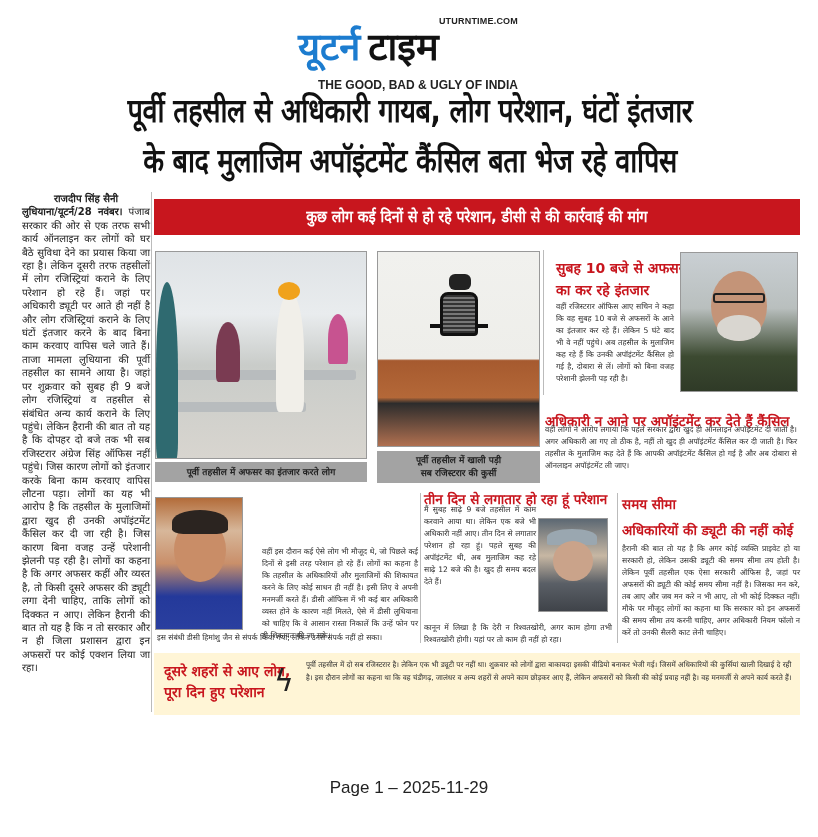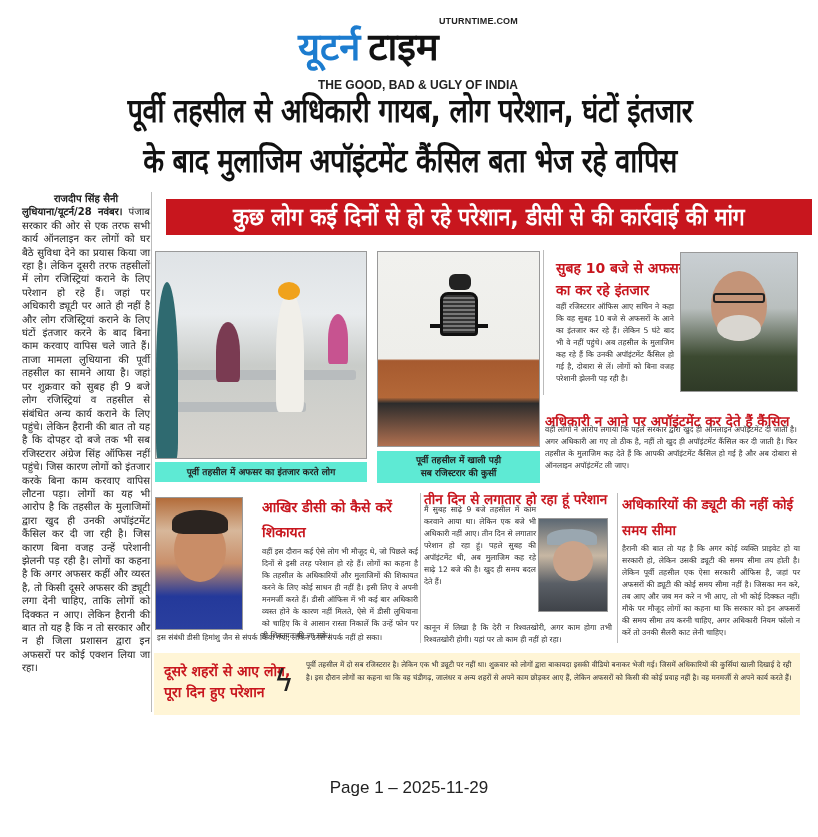--- a/index.html
+++ b/index.html
@@ -14,38 +14,38 @@
   .mast .b2{color:#111;margin-left:8px;}
   .mast .tag{position:absolute;right:6px;top:64px;font-family:"Liberation Sans",sans-serif;font-size:12px;font-weight:bold;color:#222;white-space:nowrap;}
   
   .headline{position:absolute;left:20px;top:86px;width:780px;text-align:center;font-family:"DejaVu Sans",sans-serif;font-weight:bold;color:#111;font-size:33px;line-height:50px;letter-spacing:-0.5px;}
   .headline div{white-space:nowrap;transform:scaleX(0.82);transform-origin:center;}
   
   .leftcol{position:absolute;left:22px;top:192px;width:128px;font-size:10px;line-height:13.4px;text-align:justify;color:#222;}
   .leftcol .byline{text-align:center;font-weight:bold;}
   .vrule{position:absolute;left:151px;top:192px;width:1px;height:520px;background:#bbb;}
   
-  .banner{position:absolute;left:154px;top:199px;width:646px;height:36px;background:#c8161e;color:#fff;font-family:"DejaVu Sans",sans-serif;font-weight:bold;font-size:24px;line-height:36px;text-align:center;white-space:nowrap;margin-left:12px;}
+  .banner{position:absolute;left:154px;top:199px;width:646px;height:36px;background:#c8161e;color:#fff;font-family:"DejaVu Sans",sans-serif;font-weight:bold;font-size:16px;line-height:36px;text-align:center;white-space:nowrap;}
   .banner span{display:inline-block;transform:scaleX(0.88);}
   
   .photo{position:absolute;overflow:hidden;border:1px solid #999;}
   .p-waiting{left:155px;top:251px;width:212px;height:208px;background:linear-gradient(180deg,#dfe3e6 0%,#e9ecee 30%,#c9ccc9 55%,#d8d5cf 100%);}
   .p-chair{left:377px;top:251px;width:163px;height:196px;background:linear-gradient(180deg,#f1f1ee 0%,#eeeeea 55%,#a65a2f 56%,#b46838 75%,#2c2c2c 78%,#b07050 100%);}
   .p-officer{left:680px;top:252px;width:118px;height:140px;background:linear-gradient(180deg,#c9cfd3 0%,#b9bfbe 40%,#3c4a31 75%,#2f3a27 100%);}
   .p-dc{left:155px;top:497px;width:88px;height:133px;background:linear-gradient(180deg,#b36c3a 0%,#d7b79a 25%,#c98f6a 50%,#24399a 75%,#2a3f9f 100%);}
   .p-man{left:538px;top:518px;width:70px;height:94px;background:linear-gradient(180deg,#5c6873 0%,#c7b7a3 40%,#5a5f66 70%,#3f4349 100%);}
   
   .chair-shape{position:absolute;left:58px;top:22px;width:46px;height:72px;}
   .chair-head{position:absolute;left:13px;top:0;width:22px;height:16px;background:#222;border-radius:6px;}
   .chair-back{position:absolute;left:4px;top:18px;width:38px;height:44px;background:repeating-linear-gradient(180deg,#333 0 2px,#777 2px 4px);border-radius:8px 8px 4px 4px;border:3px solid #111;}
   .chair-arm{position:absolute;top:50px;width:10px;height:4px;background:#111;}
   .seat-row{position:absolute;height:10px;background:#b8bcbe;border-radius:3px;}
   .person{position:absolute;border-radius:50% 50% 10% 10%;}
   .face{position:absolute;border-radius:50%;}
-  .caption{position:absolute;background:#5eead4;color:#222;font-size:9px;line-height:13px;text-align:center;font-weight:bold;}
+  .caption{position:absolute;background:#a3a3a3;color:#222;font-size:9px;line-height:13px;text-align:center;font-weight:bold;}
   .cap1{left:155px;top:462px;width:212px;height:20px;line-height:20px;}
   .cap2{left:377px;top:451px;width:163px;height:32px;padding-top:3px;}
   
   .hd{position:absolute;color:#c8161e;font-family:"DejaVu Sans",sans-serif;font-weight:bold;white-space:nowrap;}
   .txt{position:absolute;font-size:7.6px;line-height:12px;color:#2a2a2a;text-align:justify;}
   .h-morning{left:556px;top:257px;font-size:14px;line-height:22px;}
   .t-morning{left:556px;top:301px;width:118px;}
   .h-cancel{left:545px;top:412px;font-size:13.5px;}
   .t-cancel{left:545px;top:424px;width:252px;}
   .h-dc{left:262px;top:495px;font-size:14px;line-height:25px;}
@@ -134,42 +134,38 @@
   </div>
 
   <div class="hd h-cancel">अधिकारी न आने पर अपॉइंटमेंट कर देते हैं कैंसिल</div>
   <div class="txt t-cancel">वहीं लोगों ने आरोप लगाया कि पहले सरकार द्वारा खुद ही ऑनलाइन अपॉइंटमेंट दी जाती है। अगर अधिकारी आ गए तो ठीक है, नहीं तो खुद ही अपॉइंटमेंट कैंसिल कर दी जाती है। फिर तहसील के मुलाजिम कह देते हैं कि आपकी अपॉइंटमेंट कैंसिल हो गई है और अब दोबारा से ऑनलाइन अपॉइंटमेंट ली जाए।</div>
 
   <div class="photo p-dc">
     <div class="face" style="left:18px;top:20px;width:52px;height:64px;background:#c98d67;"></div>
     <div class="face" style="left:16px;top:12px;width:56px;height:24px;background:#2b2420;border-radius:50% 50% 20% 20%;"></div>
   </div>
 
-  <div class="hd h-dc">
-    <div>आखिर डीसी को कैसे करें</div>
-    <div>शिकायत</div>
-  </div>
   <div class="txt t-dc">वहीं इस दौरान कई ऐसे लोग भी मौजूद थे, जो पिछले कई दिनों से इसी तरह परेशान हो रहे हैं। लोगों का कहना है कि तहसील के अधिकारियों और मुलाजिमों की शिकायत करने के लिए कोई साधन ही नहीं है। इसी लिए वे अपनी मनमर्जी करते हैं। डीसी ऑफिस में भी कई बार अधिकारी व्यस्त होने के कारण नहीं मिलते, ऐसे में डीसी लुधियाना को चाहिए कि वे आसान रास्ता निकालें कि उन्हें फोन पर ही शिकायत की जा सके।</div>
   <div class="txt t-dc2">इस संबंधी डीसी हिमांशु जैन से संपर्क किया गया, लेकिन उनसे संपर्क नहीं हो सका।</div>
 
   <div class="vr2"></div>
 
   <div class="hd h-three">तीन दिन से लगातार हो रहा हूं परेशान</div>
   <div class="txt t-three">मैं सुबह साढ़े 9 बजे तहसील में काम करवाने आया था। लेकिन एक बजे भी अधिकारी नहीं आए। तीन दिन से लगातार परेशान हो रहा हूं। पहले सुबह की अपॉइंटमेंट थी, अब मुलाजिम कह रहे साढ़े 12 बजे की है। खुद ही समय बदल देते हैं।</div>
   <div class="photo p-man">
     <div class="face" style="left:8px;top:10px;width:50px;height:16px;background:#9aa7b0;border-radius:50% 50% 10% 10%;"></div>
     <div class="face" style="left:14px;top:22px;width:40px;height:40px;background:#caa38a;"></div>
   </div>
   <div class="txt t-three2">कानून में लिखा है कि देरी न रिश्वतखोरी, अगर काम होगा तभी रिश्वतखोरी होगी। यहां पर तो काम ही नहीं हो रहा।</div>
 
   <div class="vr3"></div>
 
   <div class="hd h-time">
+    <div>समय सीमा</div>
     <div>अधिकारियों की ड्यूटी की नहीं कोई</div>
-    <div>समय सीमा</div>
   </div>
   <div class="txt t-time">हैरानी की बात तो यह है कि अगर कोई व्यक्ति प्राइवेट हो या सरकारी हो, लेकिन उसकी ड्यूटी की समय सीमा तय होती है। लेकिन पूर्वी तहसील एक ऐसा सरकारी ऑफिस है, जहां पर अफसरों की ड्यूटी की कोई समय सीमा नहीं है। जिसका मन करे, तब आए और जब मन करे न भी आए, तो भी कोई दिक्कत नहीं। मौके पर मौजूद लोगों का कहना था कि सरकार को इन अफसरों की समय सीमा तय करनी चाहिए, अगर अधिकारी नियम फॉलो न करें तो उनकी सैलरी काट लेनी चाहिए।</div>
 
   <div class="ybox">
     <div class="yh">
       <div>दूसरे शहरों से आए लोग,</div>
       <div>पूरा दिन हुए परेशान</div>
     </div>
     <div class="bolt">ϟ</div>
     <div class="yt">पूर्वी तहसील में दो सब रजिस्टरार है। लेकिन एक भी ड्यूटी पर नहीं था। शुक्रवार को लोगों द्वारा बाकायदा इसकी वीडियो बनाकर भेजी गई। जिसमें अधिकारियों की कुर्सियां खाली दिखाई दे रही है। इस दौरान लोगों का कहना था कि वह चंडीगढ़, जालंधर व अन्य शहरों से अपने काम छोड़कर आए हैं, लेकिन अफसरों को किसी की कोई प्रवाह नहीं है। वह मनमर्जी से अपने कार्य करते हैं।</div>

